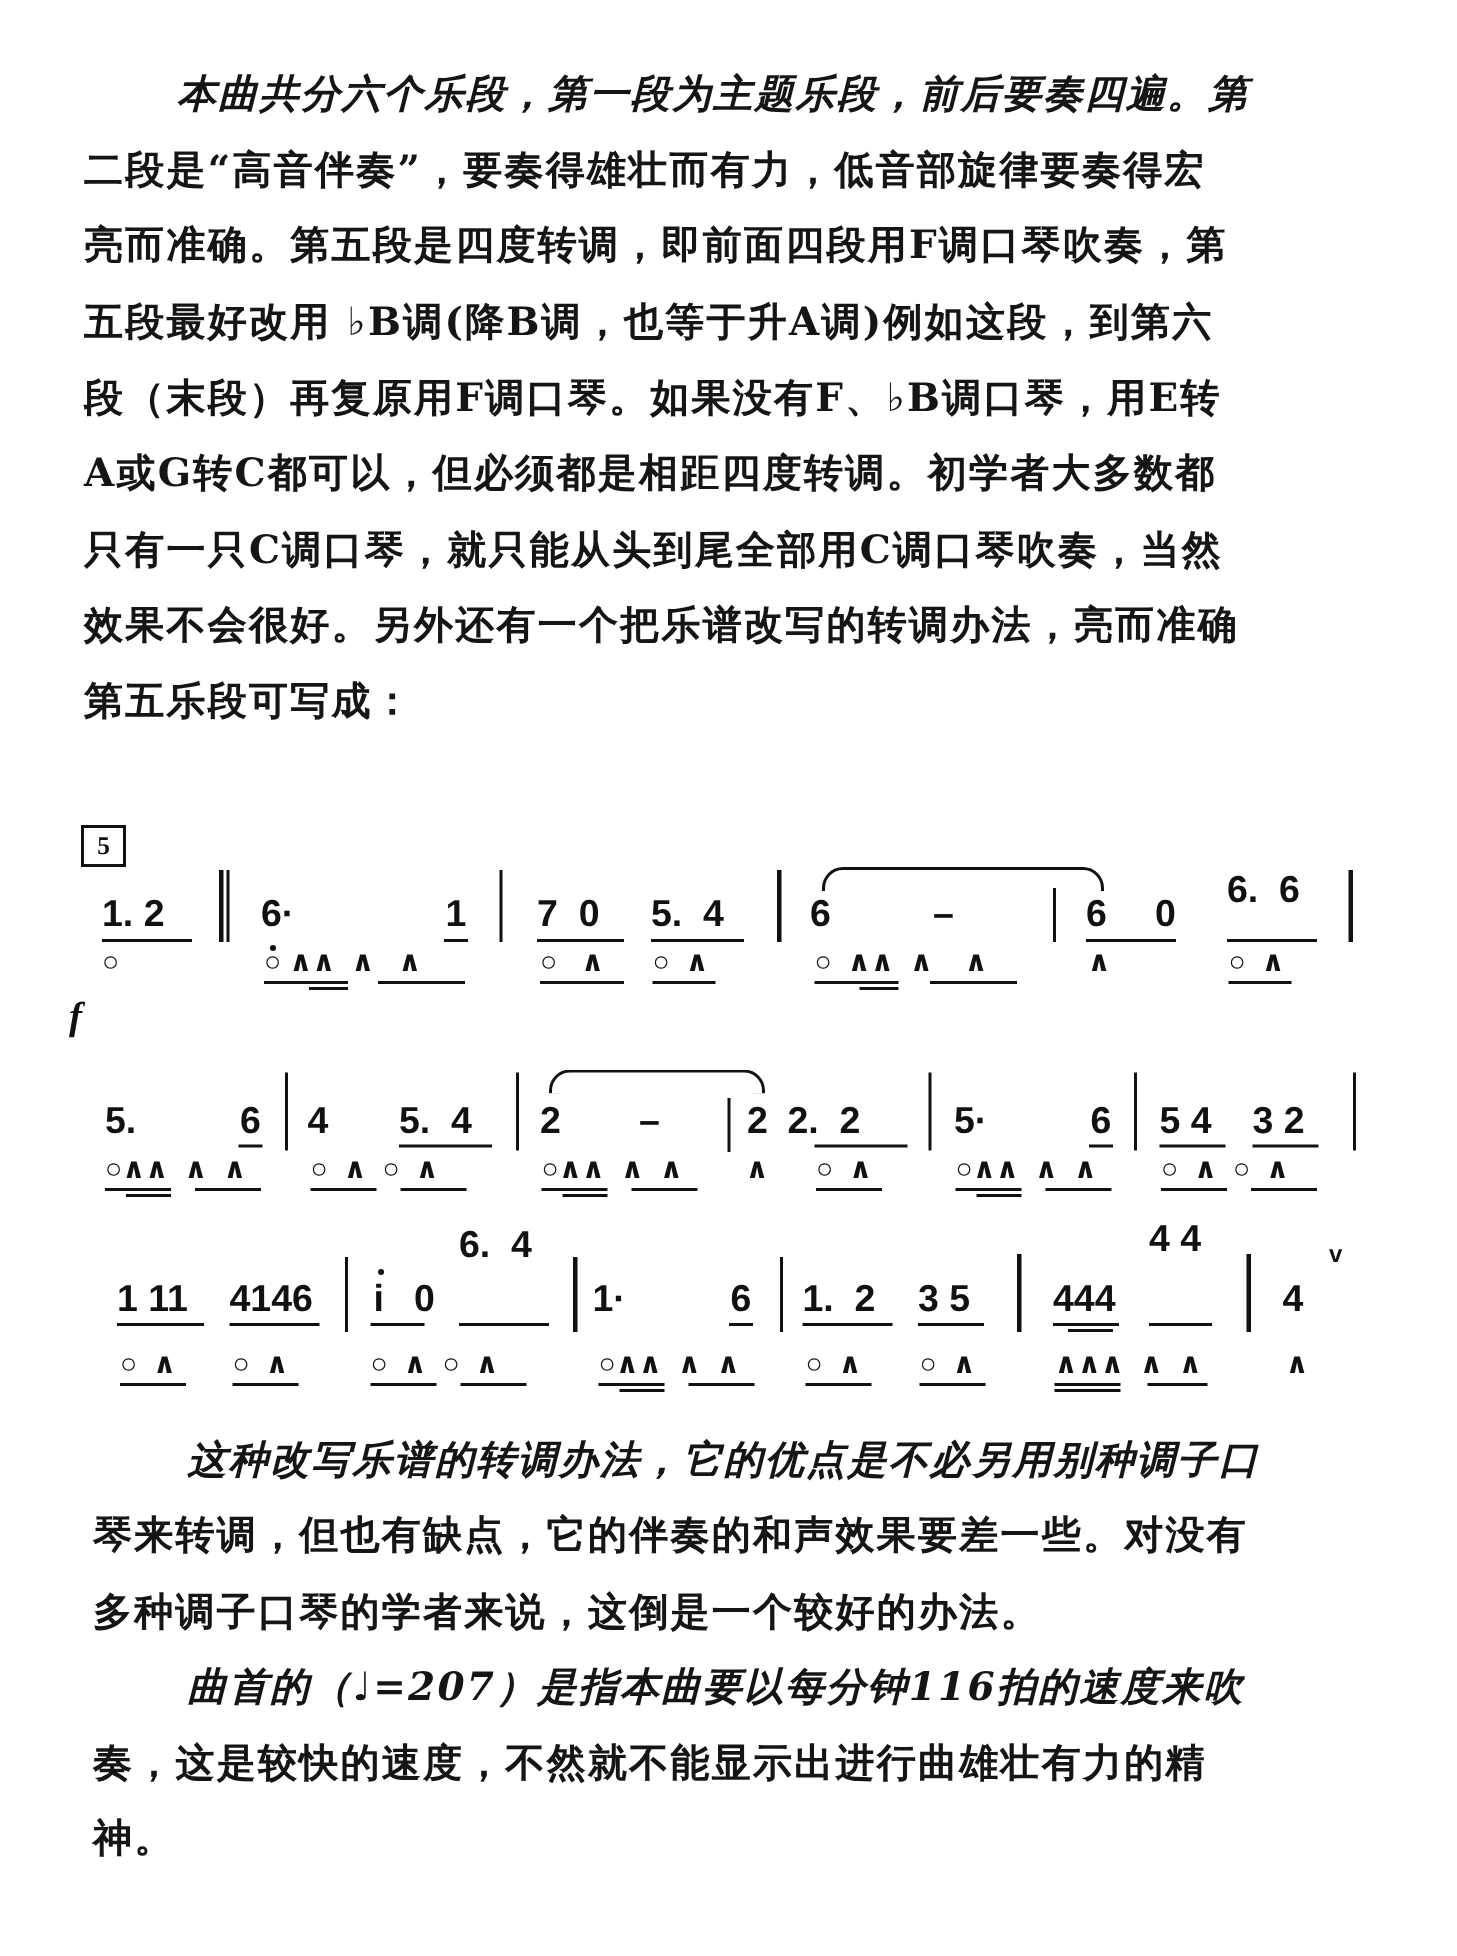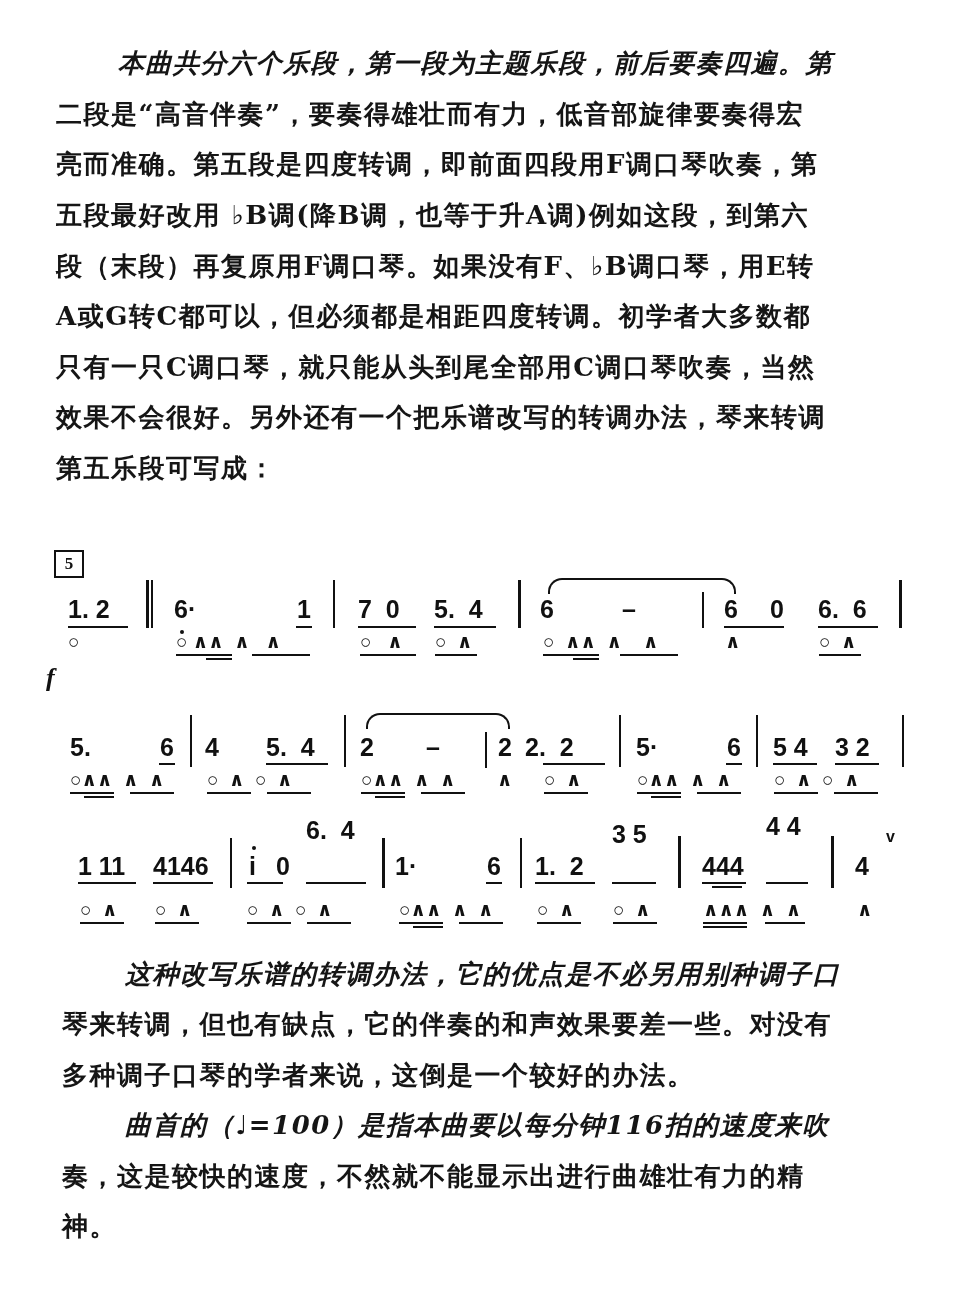--- a/index.html
+++ b/index.html
@@ -29,39 +29,39 @@
 <body>
 
 <div>
   <div class="para-line indent" style="top:46px">本曲共分六个乐段，第一段为主题乐段，前后要奏四遍。第</div>
   <div class="para-line" style="top:97px">二段是“高音伴奏”，要奏得雄壮而有力，低音部旋律要奏得宏</div>
   <div class="para-line" style="top:147px">亮而准确。第五段是四度转调，即前面四段用F调口琴吹奏，第</div>
   <div class="para-line" style="top:198px">五段最好改用 ♭B调(降B调，也等于升A调)例如这段，到第六</div>
   <div class="para-line" style="top:249px">段（末段）再复原用F调口琴。如果没有F、♭B调口琴，用E转</div>
   <div class="para-line" style="top:299px">A或G转C都可以，但必须都是相距四度转调。初学者大多数都</div>
   <div class="para-line" style="top:350px">只有一只C调口琴，就只能从头到尾全部用C调口琴吹奏，当然</div>
-  <div class="para-line" style="top:400px">效果不会很好。另外还有一个把乐谱改写的转调办法，琴来转调</div>
+  <div class="para-line" style="top:400px">效果不会很好。另外还有一个把乐谱改写的转调办法，亮而准确</div>
   <div class="para-line" style="top:451px">第五乐段可写成：</div>
 </div>
 
 <div>
   <div class="sec-box">5</div>
   <div class="dyn">f</div>
 
   <div>
     <span class="note" style="left:68px;top:595px">1. 2</span>
     <span class="note" style="left:174px;top:595px">6·</span>
     <span class="note" style="left:297px;top:595px">1</span>
     <span class="note" style="left:358px;top:595px">7  0</span>
     <span class="note" style="left:434px;top:595px">5.  4</span>
     <span class="note" style="left:540px;top:595px">6</span>
     <span class="note" style="left:622px;top:595px">–</span>
     <span class="note" style="left:724px;top:595px">6</span>
     <span class="note" style="left:770px;top:595px">0</span>
-    <span class="note" style="left:818px;top:595px">6.  6</span>
+    <span class="note" style="left:818px;top:579px">6.  6</span>
 
     <div class="ul" style="left:68px;top:626px;width:60px"></div>
     <div class="ul" style="left:296px;top:626px;width:16px"></div>
     <div class="ul" style="left:358px;top:626px;width:58px"></div>
     <div class="ul" style="left:434px;top:626px;width:62px"></div>
     <div class="ul" style="left:724px;top:626px;width:60px"></div>
     <div class="ul" style="left:818px;top:626px;width:60px"></div>
 
     <div class="bar" style="left:146px;top:580px;height:48px"></div>
     <div class="bar thin" style="left:151px;top:580px;height:48px"></div>
@@ -144,21 +144,21 @@
 
   <div>
     <span class="note" style="left:78px;top:852px">1 11</span>
     <span class="note" style="left:153px;top:852px">4146</span>
     <span class="note" style="left:249px;top:852px">i</span>
     <span class="note" style="left:276px;top:852px">0</span>
     <span class="note" style="left:306px;top:816px">6.  4</span>
     <span class="note" style="left:395px;top:852px">1·</span>
     <span class="note" style="left:487px;top:852px">6</span>
     <span class="note" style="left:535px;top:852px">1.  2</span>
-    <span class="note" style="left:612px;top:820px">3 5</span>
+    <span class="note" style="left:612px;top:852px">3 5</span>
     <span class="note" style="left:702px;top:852px">444</span>
     <span class="note" style="left:766px;top:812px">4 4</span>
     <span class="note" style="left:855px;top:852px">4</span>
     <span class="tick" style="left:886px;top:828px">v</span>
     <div class="dot" style="left:252px;top:846px"></div>
 
     <div class="ul" style="left:78px;top:882px;width:58px"></div>
     <div class="ul" style="left:153px;top:882px;width:60px"></div>
     <div class="ul" style="left:247px;top:882px;width:36px"></div>
     <div class="ul" style="left:306px;top:882px;width:60px"></div>
@@ -198,16 +198,16 @@
   </div>
 </div>
 
 <div>
   <div class="para-line indent" style="top:957px;left:125px">这种改写乐谱的转调办法，它的优点是不必另用别种调子口</div>
   <div class="para-line" style="top:1007px;left:62px">琴来转调，但也有缺点，它的伴奏的和声效果要差一些。对没有</div>
   <div class="para-line" style="top:1058px;left:62px">多种调子口琴的学者来说，这倒是一个较好的办法。</div>
 </div>
 
 <div>
-  <div class="para-line indent" style="top:1108px;left:125px">曲首的（♩=100）是指本曲要以每分钟116拍的速度来吹</div>
+  <div class="para-line indent" style="top:1108px;left:125px">曲首的（♩=207）是指本曲要以每分钟116拍的速度来吹</div>
   <div class="para-line" style="top:1159px;left:62px">奏，这是较快的速度，不然就不能显示出进行曲雄壮有力的精</div>
   <div class="para-line" style="top:1209px;left:62px">神。</div>
 </div>
 
 </body></html>

